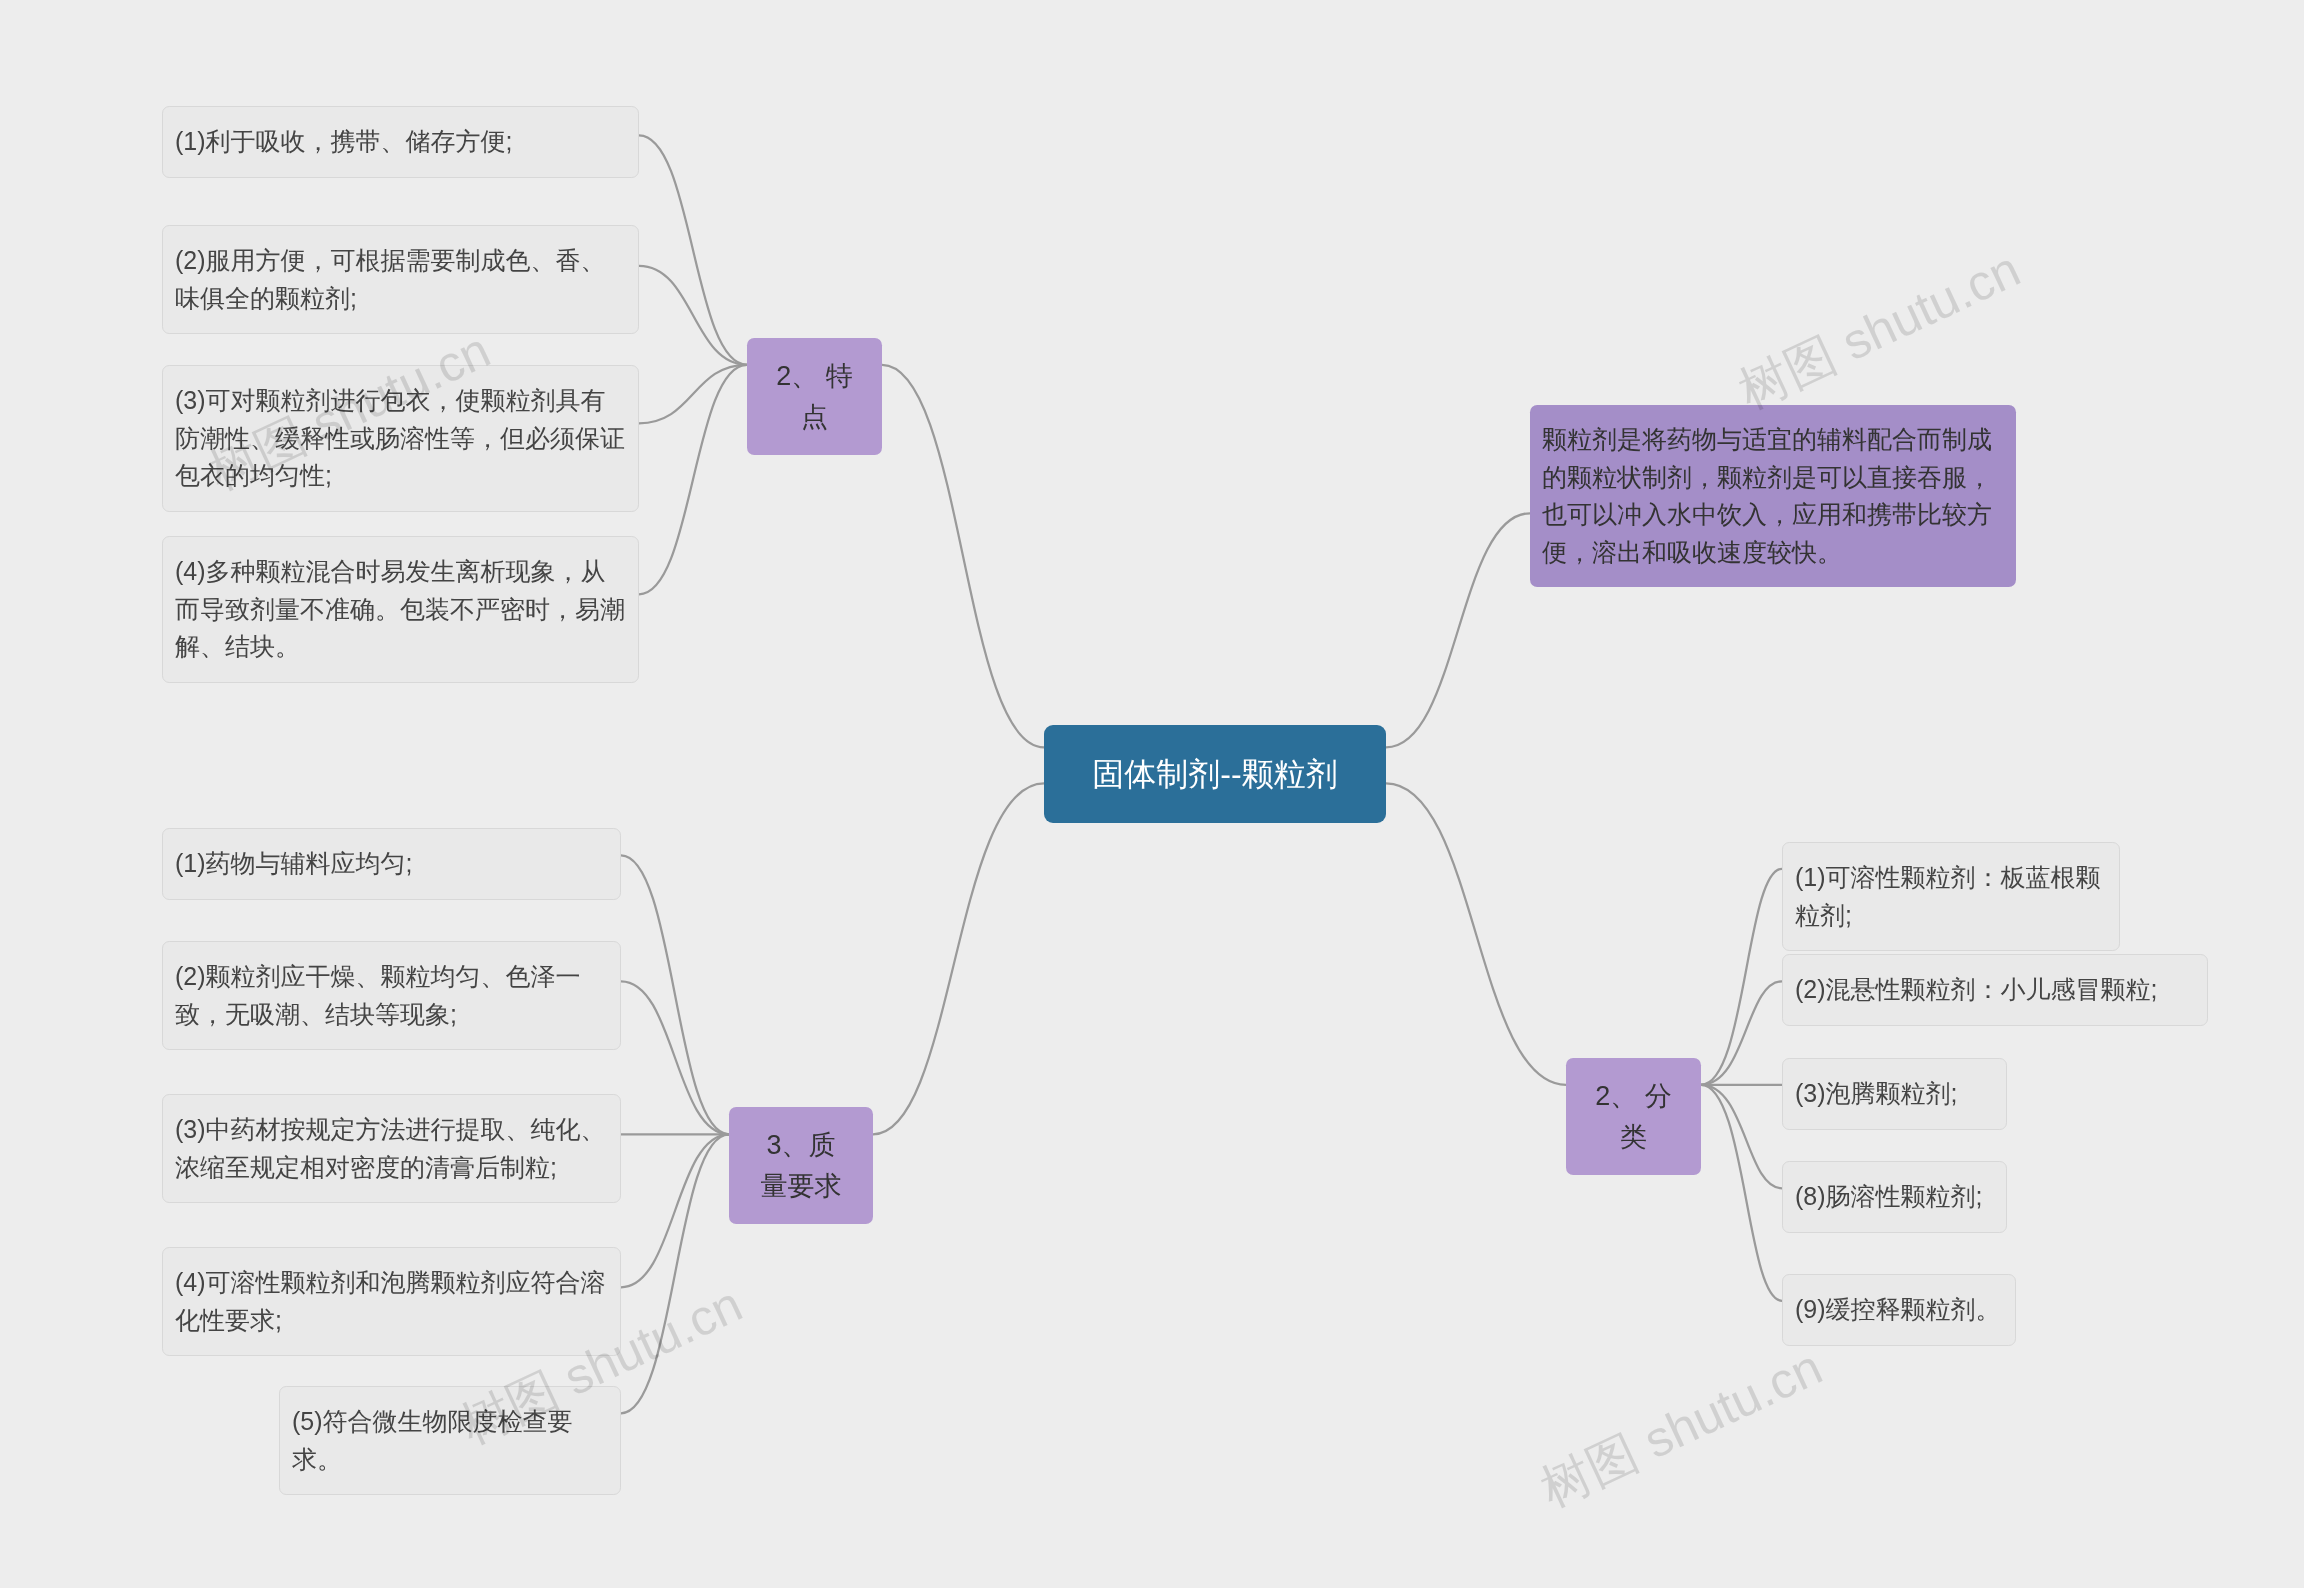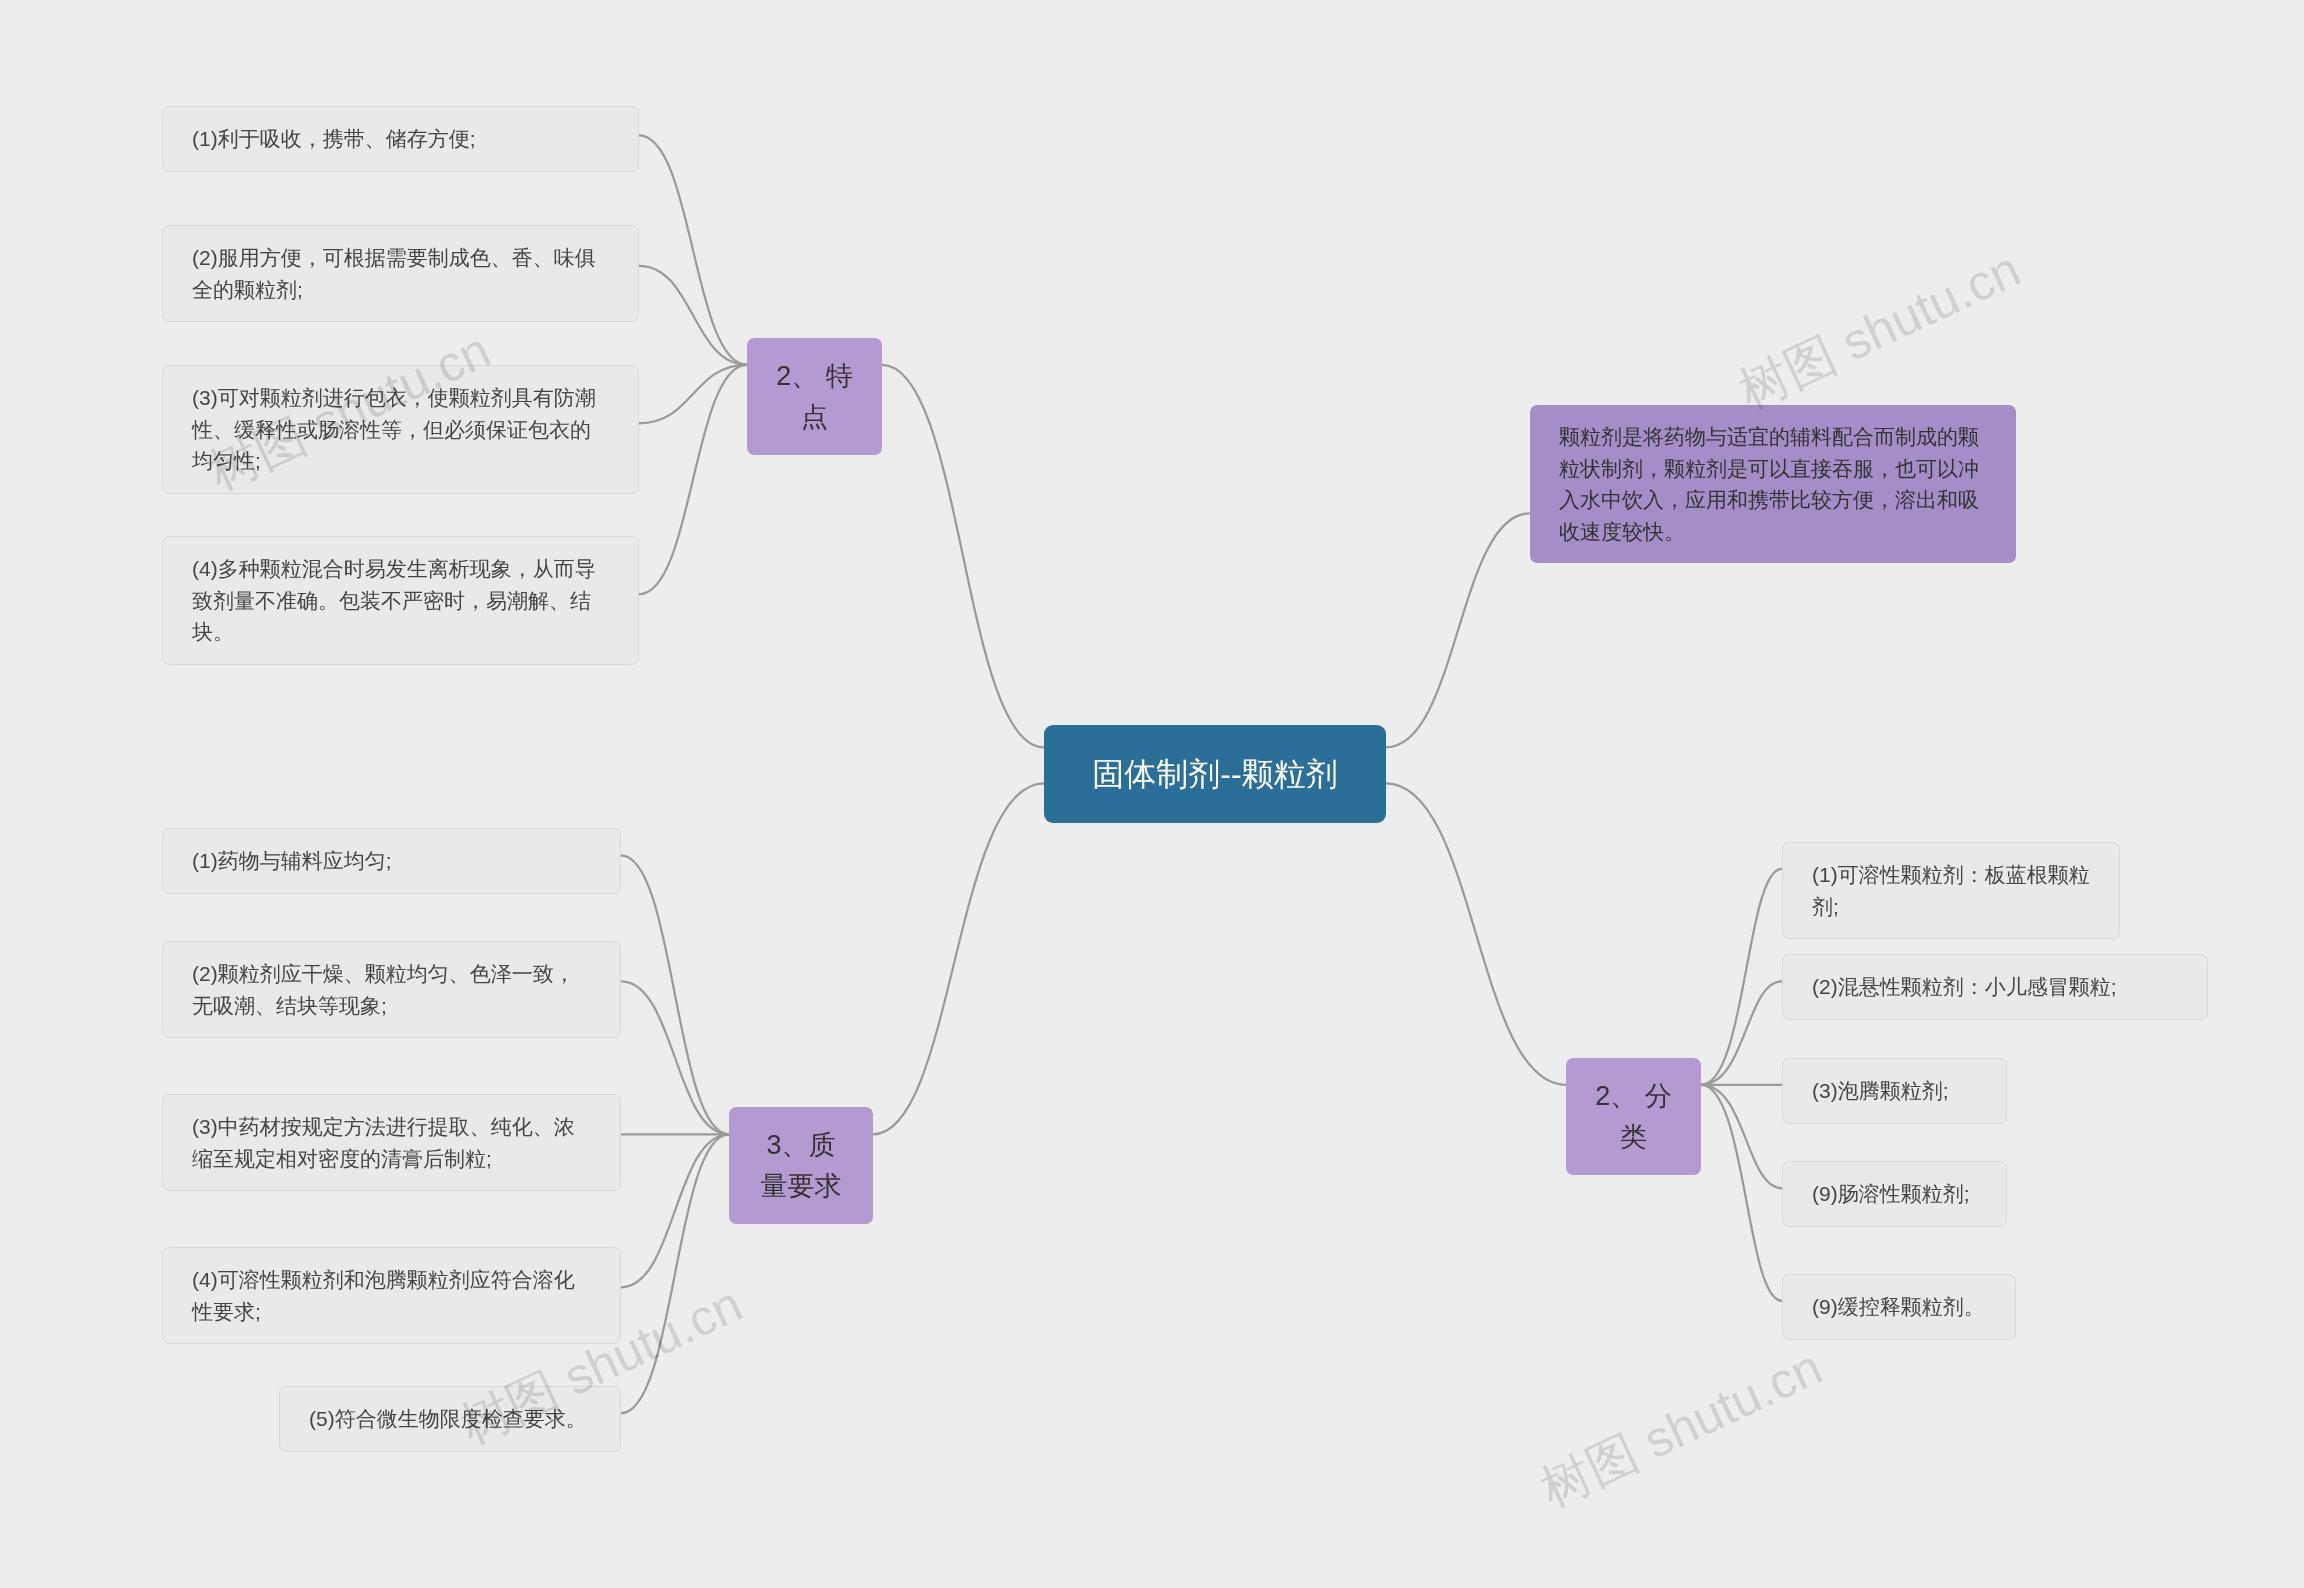--- a/index.html
+++ b/index.html
@@ -13,22 +13,22 @@
   }
   #canvas {
     position: relative;
     width: 2304px;
     height: 1589px;
   }
   .node {
     position: absolute;
     box-sizing: border-box;
     border-radius: 7.2px;
-    padding: 16px 29px;
-    font-size: 21px;
+    padding: 16px 12px;
+    font-size: 25px;
     line-height: 1.5;
     color: #333;
   }
   .root {
     background: #2b6f99;
     color: #fff;
     font-size: 32px;
     padding: 25px 31px;
     border-radius: 9px;
   }
@@ -110,21 +110,21 @@
   <div class="node leaf" style="left:162px; top:106px; width:477px;">(1)利于吸收，携带、储存方便;</div>
   <div class="node leaf" style="left:162px; top:225px; width:477px;">(2)服用方便，可根据需要制成色、香、味俱全的颗粒剂;</div>
   <div class="node leaf" style="left:162px; top:365px; width:477px;">(3)可对颗粒剂进行包衣，使颗粒剂具有防潮性、缓释性或肠溶性等，但必须保证包衣的均匀性;</div>
   <div class="node leaf" style="left:162px; top:536px; width:477px;">(4)多种颗粒混合时易发生离析现象，从而导致剂量不准确。包装不严密时，易潮解、结块。</div>
 
   <div class="node branch" style="left:1566px; top:1058px; width:135px; text-align:center;">2、 分类</div>
 
   <div class="node leaf" style="left:1782px; top:842px; width:338px;">(1)可溶性颗粒剂：板蓝根颗粒剂;</div>
   <div class="node leaf" style="left:1782px; top:954px; width:426px;">(2)混悬性颗粒剂：小儿感冒颗粒;</div>
   <div class="node leaf" style="left:1782px; top:1058px; width:225px;">(3)泡腾颗粒剂;</div>
-  <div class="node leaf" style="left:1782px; top:1161px; width:225px;">(9)肠溶性颗粒剂;</div>
+  <div class="node leaf" style="left:1782px; top:1161px; width:225px;">(8)肠溶性颗粒剂;</div>
   <div class="node leaf" style="left:1782px; top:1274px; width:234px;">(9)缓控释颗粒剂。</div>
 
   <div class="node branch" style="left:729px; top:1107px; width:144px; text-align:center;">3、质量要求</div>
 
   <div class="node leaf" style="left:162px; top:828px; width:459px;">(1)药物与辅料应均匀;</div>
   <div class="node leaf" style="left:162px; top:941px; width:459px;">(2)颗粒剂应干燥、颗粒均匀、色泽一致，无吸潮、结块等现象;</div>
   <div class="node leaf" style="left:162px; top:1094px; width:459px;">(3)中药材按规定方法进行提取、纯化、浓缩至规定相对密度的清膏后制粒;</div>
   <div class="node leaf" style="left:162px; top:1247px; width:459px;">(4)可溶性颗粒剂和泡腾颗粒剂应符合溶化性要求;</div>
   <div class="node leaf" style="left:279px; top:1386px; width:342px;">(5)符合微生物限度检查要求。</div>
 

